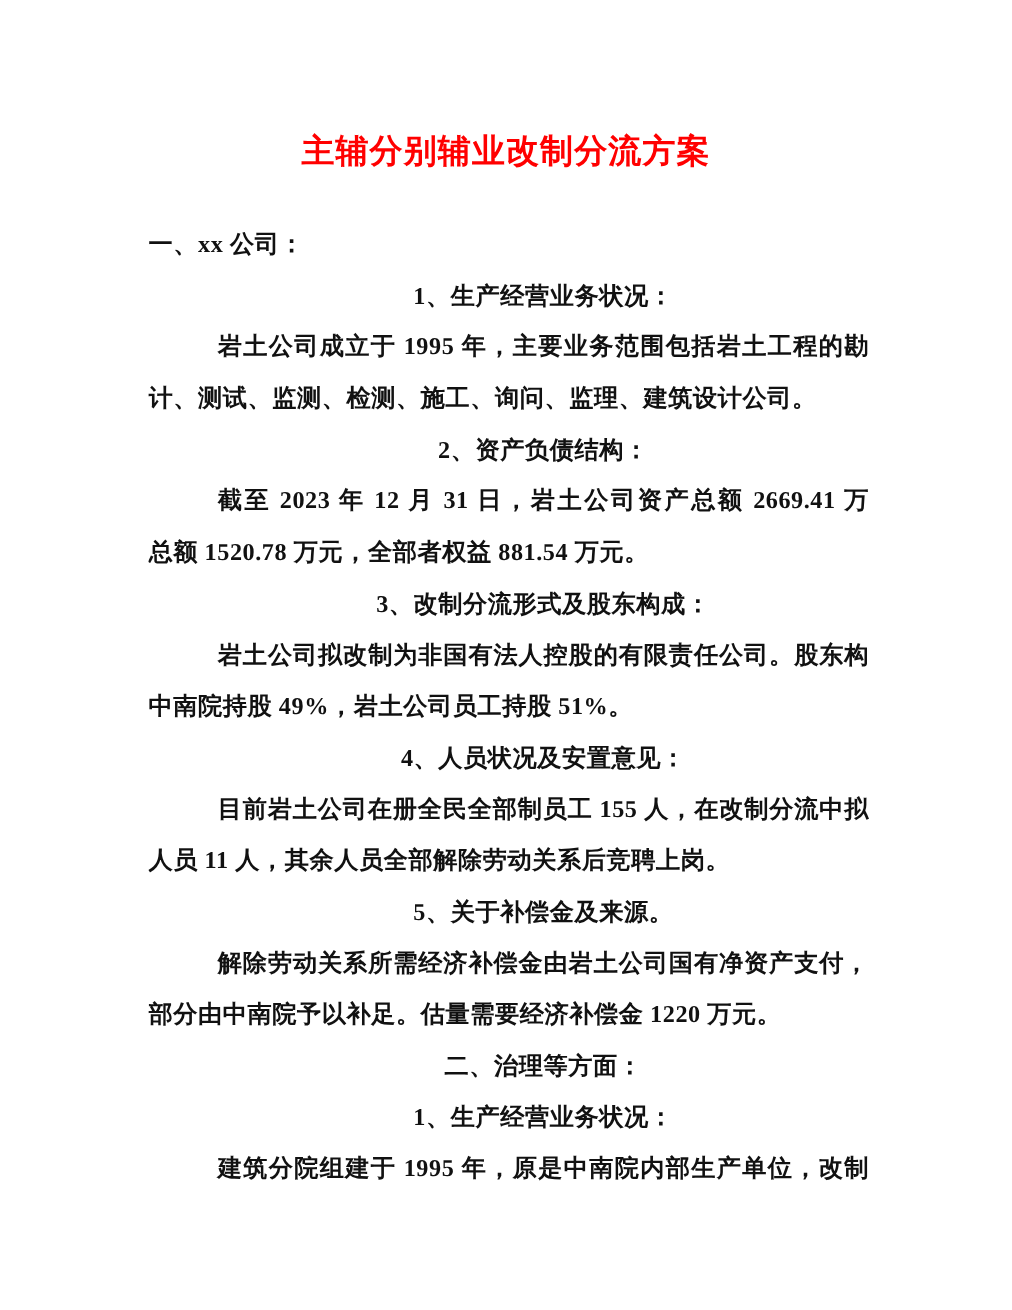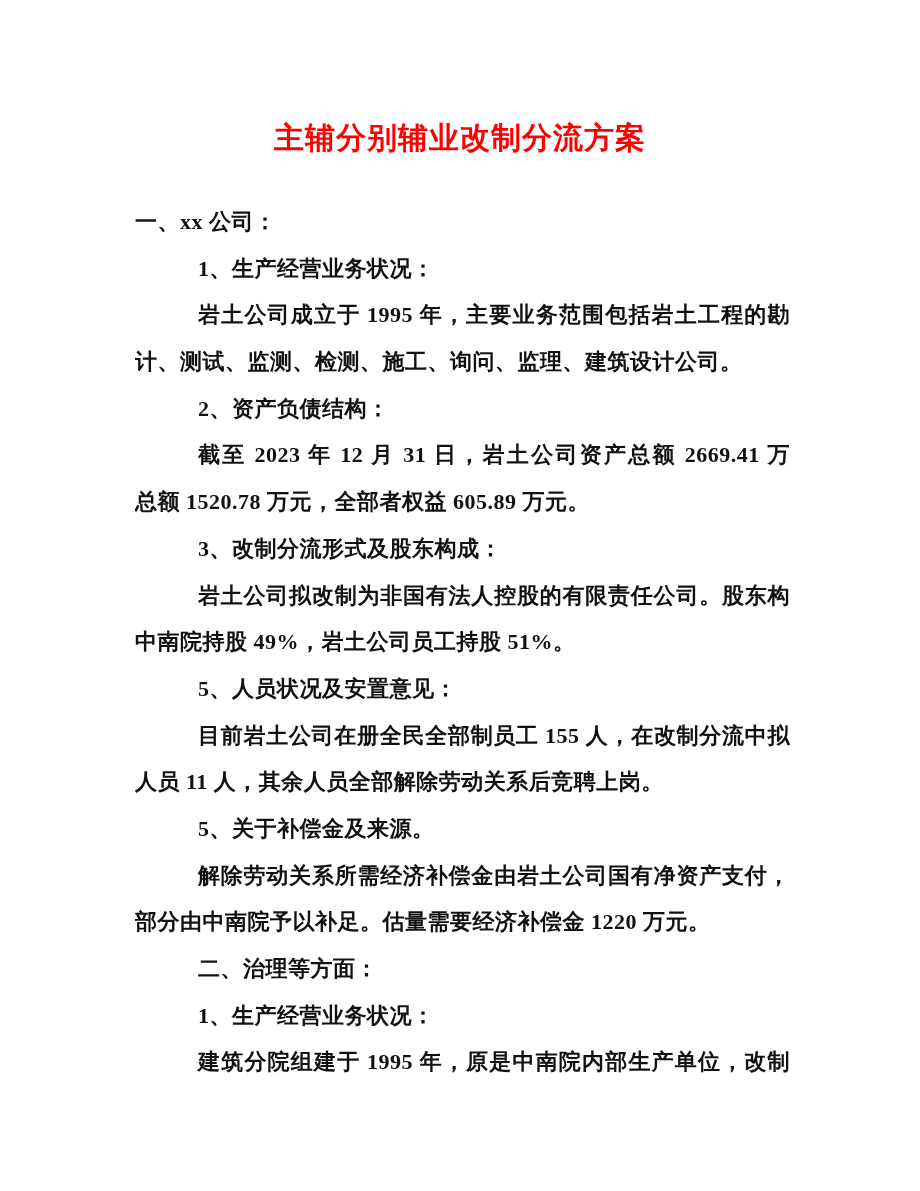--- a/index.html
+++ b/index.html
@@ -39,43 +39,44 @@
   }
   .doc-line {
     height: 46.7px;
     line-height: 46.7px;
     overflow: hidden;
     text-align: left;
     font-weight: bold;
   }
   .doc-line.indent {
     text-indent: 63px;
+    text-align: center;
   }
   .doc-line.fill {
     text-align: justify;
     text-align-last: justify;
   }
 </style>
 </head>
 <body>
 
 <div class="page" style="color: rgb(17, 17, 17); background: rgb(255, 255, 255);">
   <h1 class="doc-title" style="color: rgb(255, 0, 0);">主辅分别辅业改制分流方案</h1>
   <div class="doc-body">
       <div class="doc-line">一、xx 公司：</div>
       <div class="doc-line indent">1、生产经营业务状况：</div>
       <div class="doc-line indent fill">岩土公司成立于 1995 年，主要业务范围包括岩土工程的勘察、设</div>
       <div class="doc-line">计、测试、监测、检测、施工、询问、监理、建筑设计公司。</div>
       <div class="doc-line indent">2、资产负债结构：</div>
       <div class="doc-line indent fill">截至 2023 年 12 月 31 日，岩土公司资产总额 2669.41 万元，负债</div>
-      <div class="doc-line">总额 1520.78 万元，全部者权益 605.89 万元。</div>
+      <div class="doc-line">总额 1520.78 万元，全部者权益 881.54 万元。</div>
       <div class="doc-line indent">3、改制分流形式及股东构成：</div>
       <div class="doc-line indent fill">岩土公司拟改制为非国有法人控股的有限责任公司。股东构成为：</div>
       <div class="doc-line">中南院持股 49%，岩土公司员工持股 51%。</div>
-      <div class="doc-line indent">5、人员状况及安置意见：</div>
+      <div class="doc-line indent">4、人员状况及安置意见：</div>
       <div class="doc-line indent fill">目前岩土公司在册全民全部制员工 155 人，在改制分流中拟内退</div>
       <div class="doc-line">人员 11 人，其余人员全部解除劳动关系后竞聘上岗。</div>
       <div class="doc-line indent">5、关于补偿金及来源。</div>
       <div class="doc-line indent fill">解除劳动关系所需经济补偿金由岩土公司国有净资产支付，不足</div>
       <div class="doc-line">部分由中南院予以补足。估量需要经济补偿金 1220 万元。</div>
       <div class="doc-line indent">二、治理等方面：</div>
       <div class="doc-line indent">1、生产经营业务状况：</div>
       <div class="doc-line indent fill">建筑分院组建于 1995 年，原是中南院内部生产单位，改制后建筑</div>
     </div>
 </div>

